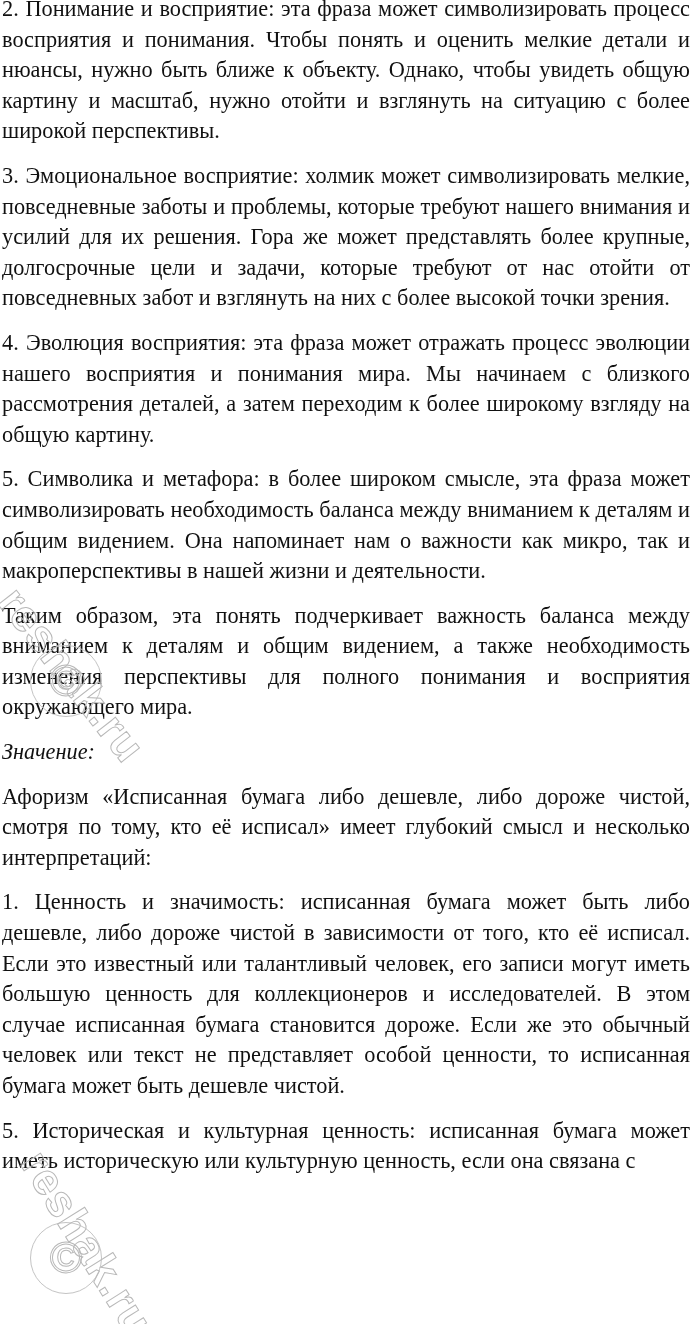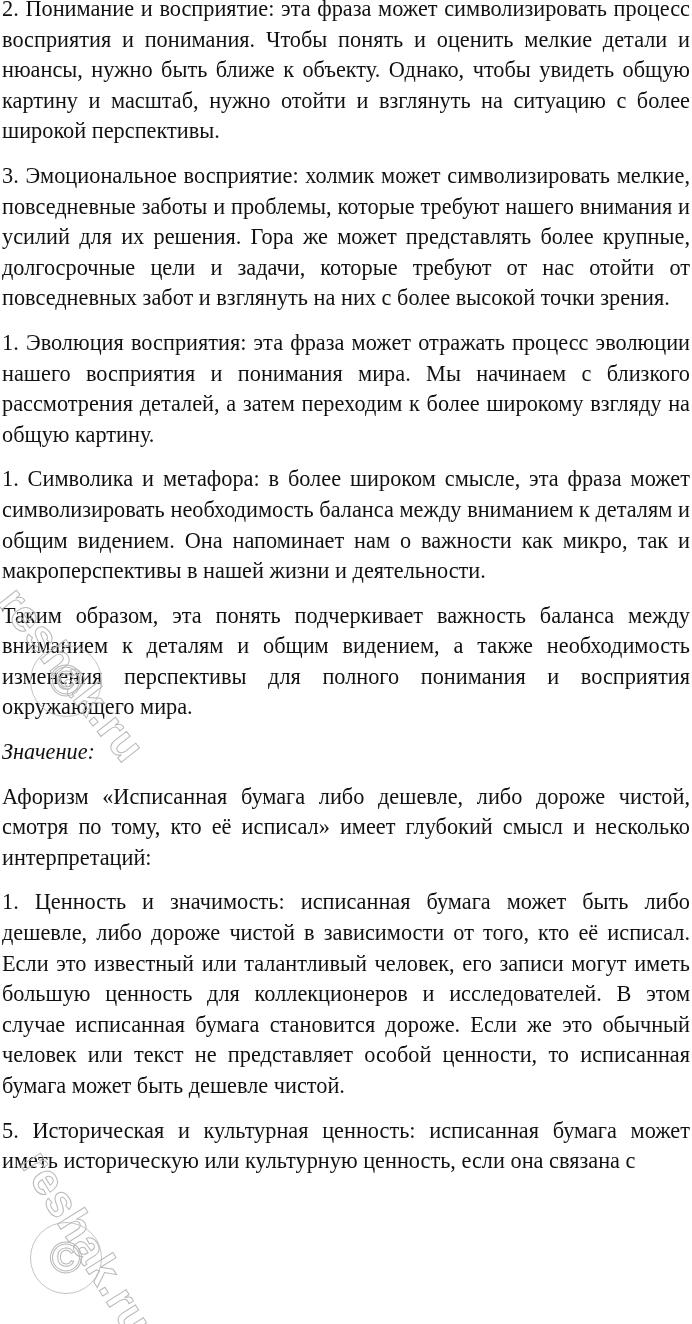--- a/index.html
+++ b/index.html
@@ -62,22 +62,22 @@
       -webkit-text-stroke: 1px #b8b8b8;
       line-height: 1;
     }
   </style>
 </head>
 <body>
 
 <div class="page">
   <p class="para">2. Понимание и восприятие: эта фраза может символизировать процесс восприятия и понимания. Чтобы понять и оценить мелкие детали и нюансы, нужно быть ближе к объекту. Однако, чтобы увидеть общую картину и масштаб, нужно отойти и взглянуть на ситуацию с более широкой перспективы.</p>
   <p class="para">3. Эмоциональное восприятие: холмик может символизировать мелкие, повседневные заботы и проблемы, которые требуют нашего внимания и усилий для их решения. Гора же может представлять более крупные, долгосрочные цели и задачи, которые требуют от нас отойти от повседневных забот и взглянуть на них с более высокой точки зрения.</p>
-  <p class="para">1. Эволюция восприятия: эта фраза может отражать процесс эволюции нашего восприятия и понимания мира. Мы начинаем с близкого рассмотрения деталей, а затем переходим к более широкому взгляду на общую картину.</p>
-  <p class="para">1. Символика и метафора: в более широком смысле, эта фраза может символизировать необходимость баланса между вниманием к деталям и общим видением. Она напоминает нам о важности как микро, так и макроперспективы в нашей жизни и деятельности.</p>
+  <p class="para">4. Эволюция восприятия: эта фраза может отражать процесс эволюции нашего восприятия и понимания мира. Мы начинаем с близкого рассмотрения деталей, а затем переходим к более широкому взгляду на общую картину.</p>
+  <p class="para">5. Символика и метафора: в более широком смысле, эта фраза может символизировать необходимость баланса между вниманием к деталям и общим видением. Она напоминает нам о важности как микро, так и макроперспективы в нашей жизни и деятельности.</p>
   <p class="para">Таким образом, эта понять подчеркивает важность баланса между вниманием к деталям и общим видением, а также необходимость изменения перспективы для полного понимания и восприятия окружающего мира.</p>
   <p class="para italic">Значение:</p>
   <p class="para">Афоризм «Исписанная бумага либо дешевле, либо дороже чистой, смотря по тому, кто её исписал» имеет глубокий смысл и несколько интерпретаций:</p>
   <p class="para">1. Ценность и значимость: исписанная бумага может быть либо дешевле, либо дороже чистой в зависимости от того, кто её исписал. Если это известный или талантливый человек, его записи могут иметь большую ценность для коллекционеров и исследователей. В этом случае исписанная бумага становится дороже. Если же это обычный человек или текст не представляет особой ценности, то исписанная бумага может быть дешевле чистой.</p>
   <p class="para">5. Историческая и культурная ценность: исписанная бумага может иметь историческую или культурную ценность, если она связана с</p>
 </div>
 
 <div class="watermark" style="left:0; top:0; width:692px; height:1324px;">
   <div class="wm-circle" style="left:30px; top:645px; width:70px; height:70px;">
     <span class="wm-c">©</span>

